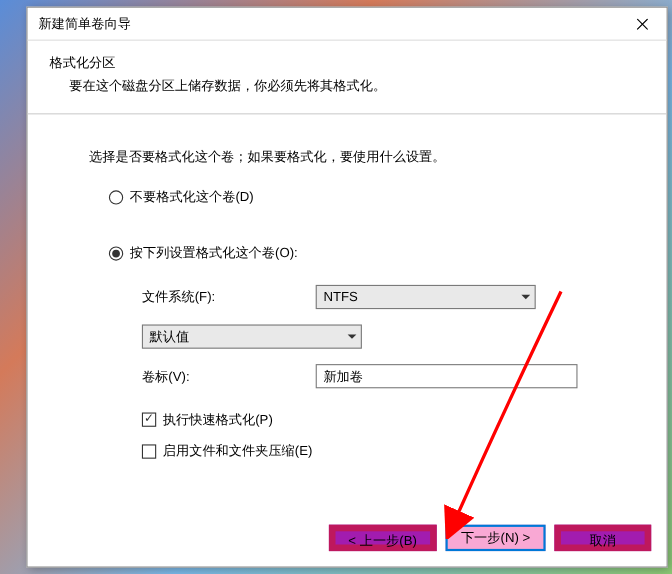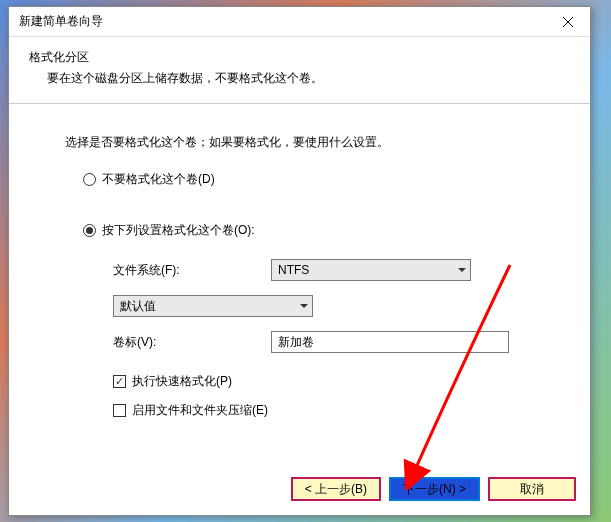--- a/index.html
+++ b/index.html
@@ -7,21 +7,21 @@
       font-family: "Microsoft YaHei", "Segoe UI", sans-serif;
       font-size: 12px;
       background: linear-gradient(135deg, #5a8dd8 0%, #d47a5a 30%, #7ab8e8 60%, #8cc874 100%);
       width: 611px;
       height: 522px;
       position: relative;
       overflow: hidden;
     }
     .dialog {
       position: absolute;
-      left: 8px;
+      left: 24px;
       top: 6px;
       width: 583px;
       height: 510px;
       background: #fff;
       border: 1px solid #888;
       box-shadow: 2px 2px 8px rgba(0,0,0,0.3);
       display: flex;
       flex-direction: column;
     }
     .titlebar {
@@ -140,30 +140,30 @@
     .footer {
       display: flex;
       justify-content: flex-end;
       gap: 8px;
       padding: 12px 14px 14px 14px;
       border-top: none;
     }
     .btn {
       min-width: 88px;
       height: 24px;
-      border: 2px solid #be185d;
-      background: #fef9c3;
+      border: 6px solid #be185d;
+      background: #a21caf;
       font-family: inherit;
       font-size: 12px;
       cursor: pointer;
       padding: 0 12px;
     }
     .btn.primary {
       border: 2px solid #0078d7;
-      background: #1d4ed8;
+      background: #f9a8d4;
     }
     .arrow-annotation {
       position: absolute;
       pointer-events: none;
     }
   </style>
 </head>
 <body>
 
 <div class="dialog">
@@ -171,21 +171,21 @@
     <span class="titlebar-title">新建简单卷向导</span>
     <div class="close-btn">
       <svg viewBox="0 0 10 10">
           <path d="M0 0 L10 10 M10 0 L0 10" stroke="#000" stroke-width="1"></path>
         </svg>
     </div>
   </div>
 
   <div class="header">
     <div class="header-title">格式化分区</div>
-    <div class="header-desc">要在这个磁盘分区上储存数据，不要格式化这个卷。</div>
+    <div class="header-desc">要在这个磁盘分区上储存数据，你必须先将其格式化。</div>
   </div>
 
   <div class="content">
     <div class="instruction">选择是否要格式化这个卷；如果要格式化，要使用什么设置。</div>
 
     <div class="radio-group">
       <div class="radio-item">
         <span class="radio-circle"></span>
         <span>不要格式化这个卷(D)</span>
       </div>

